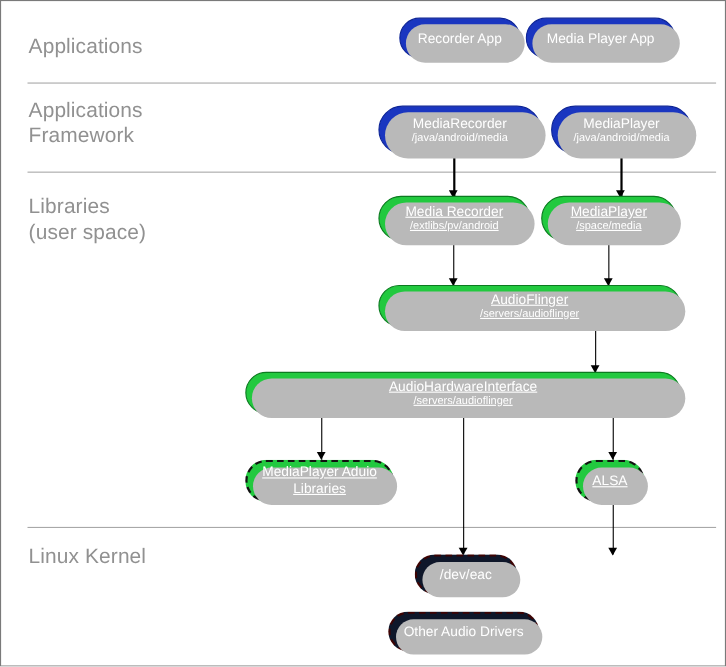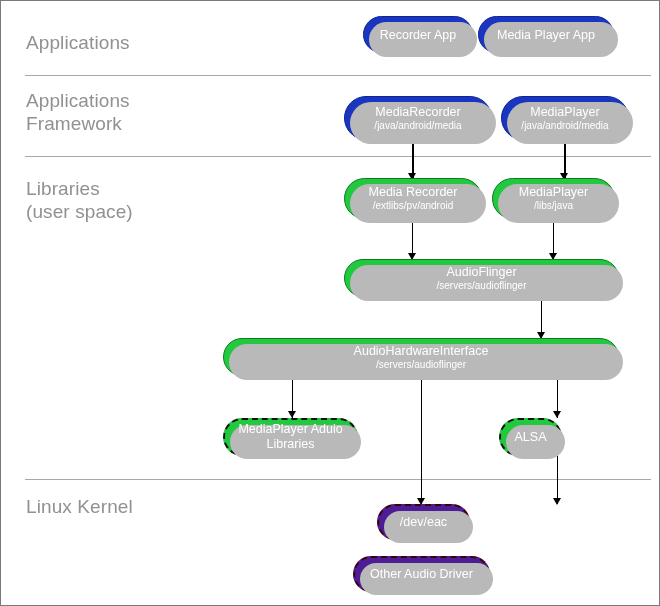--- a/index.html
+++ b/index.html
@@ -68,26 +68,27 @@
     z-index:-1;
   }
 
   .blue{
     background:#1a36c0;
     border:1px solid #0e2596;
   }
   .green{
     background:#22c93f;
     border:1px solid #0c7a20;
+    text-decoration:underline;
   }
   .green.dashed{
     border:2px dashed #111111;
   }
   .red{
-    background:#4c1d95;
+    background:#0f172a;
     border:2px dashed #3d0303;
     align-items:center;
   }
 
   
   .conn{
     position:absolute;
     width:1px;
     background:#000000;
     z-index:2;
@@ -174,45 +175,45 @@
     <div class="sub">/java/android/media</div>
   </div>
 
   <div class="node green two-line" style="left:343px;top:177px;width:138px;height:41px;border-radius:21px;">
     <div class="title">Media Recorder</div>
     <div class="sub">/extlibs/pv/android</div>
   </div>
 
   <div class="node green two-line" style="left:491px;top:177px;width:123px;height:41px;border-radius:21px;">
     <div class="title">MediaPlayer</div>
-    <div class="sub">/libs/java</div>
+    <div class="sub">/space/media</div>
   </div>
 
   <div class="node green two-line" style="left:343px;top:258px;width:275px;height:38px;border-radius:19px;">
     <div class="title">AudioFlinger</div>
     <div class="sub">/servers/audioflinger</div>
   </div>
 
   <div class="node green two-line" style="left:222px;top:337px;width:396px;height:38px;border-radius:19px;">
     <div class="title">AudioHardwareInterface</div>
     <div class="sub">/servers/audioflinger</div>
   </div>
 
   <div class="node green dashed two-line" style="left:222px;top:417px;width:135px;height:38px;border-radius:19px;">
     <div class="title">MediaPlayer Aduio</div>
     <div class="title">Libraries</div>
   </div>
 
-  <div class="node green dashed" style="left:498px;top:417px;width:63px;height:38px;border-radius:19px;text-align:right;">
+  <div class="node green dashed" style="left:522px;top:417px;width:63px;height:38px;border-radius:19px;text-align:right;">
     <div class="title">ALSA</div>
   </div>
 
   <div class="node red" style="left:376px;top:503px;width:93px;height:36px;border-radius:18px;">
     <div class="title">/dev/eac</div>
   </div>
 
 
   <div class="node red" style="left:352px;top:555px;width:137px;height:36px;border-radius:18px;">
-    <div class="title">Other Audio Driver</div>
+    <div class="title">Other Audio Drivers</div>
   </div>
 
 
 </div>
 
 </body></html>

